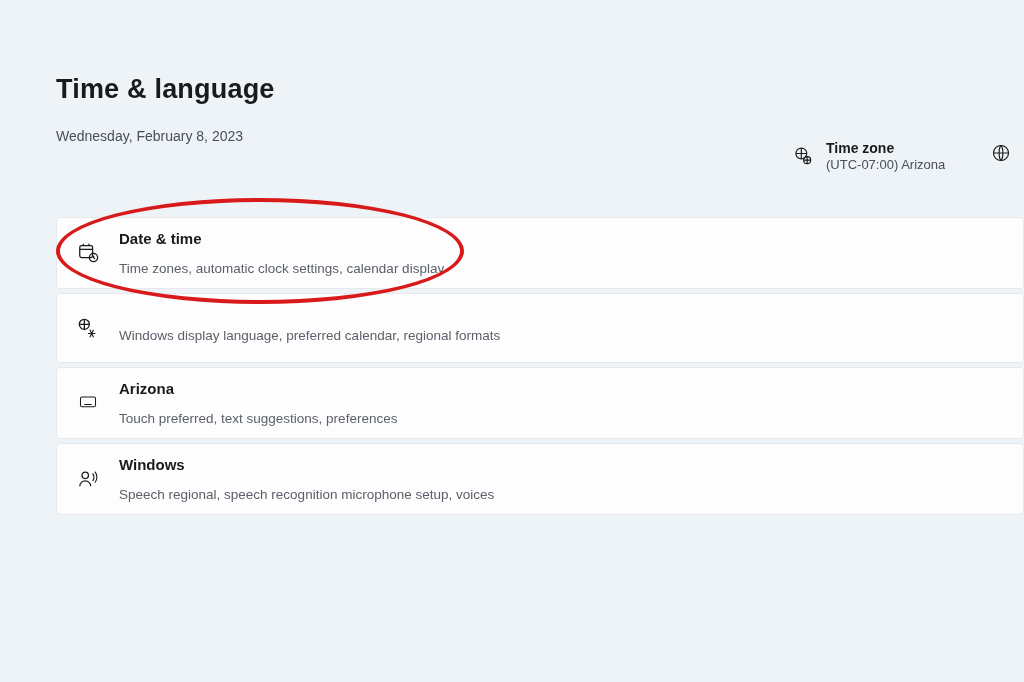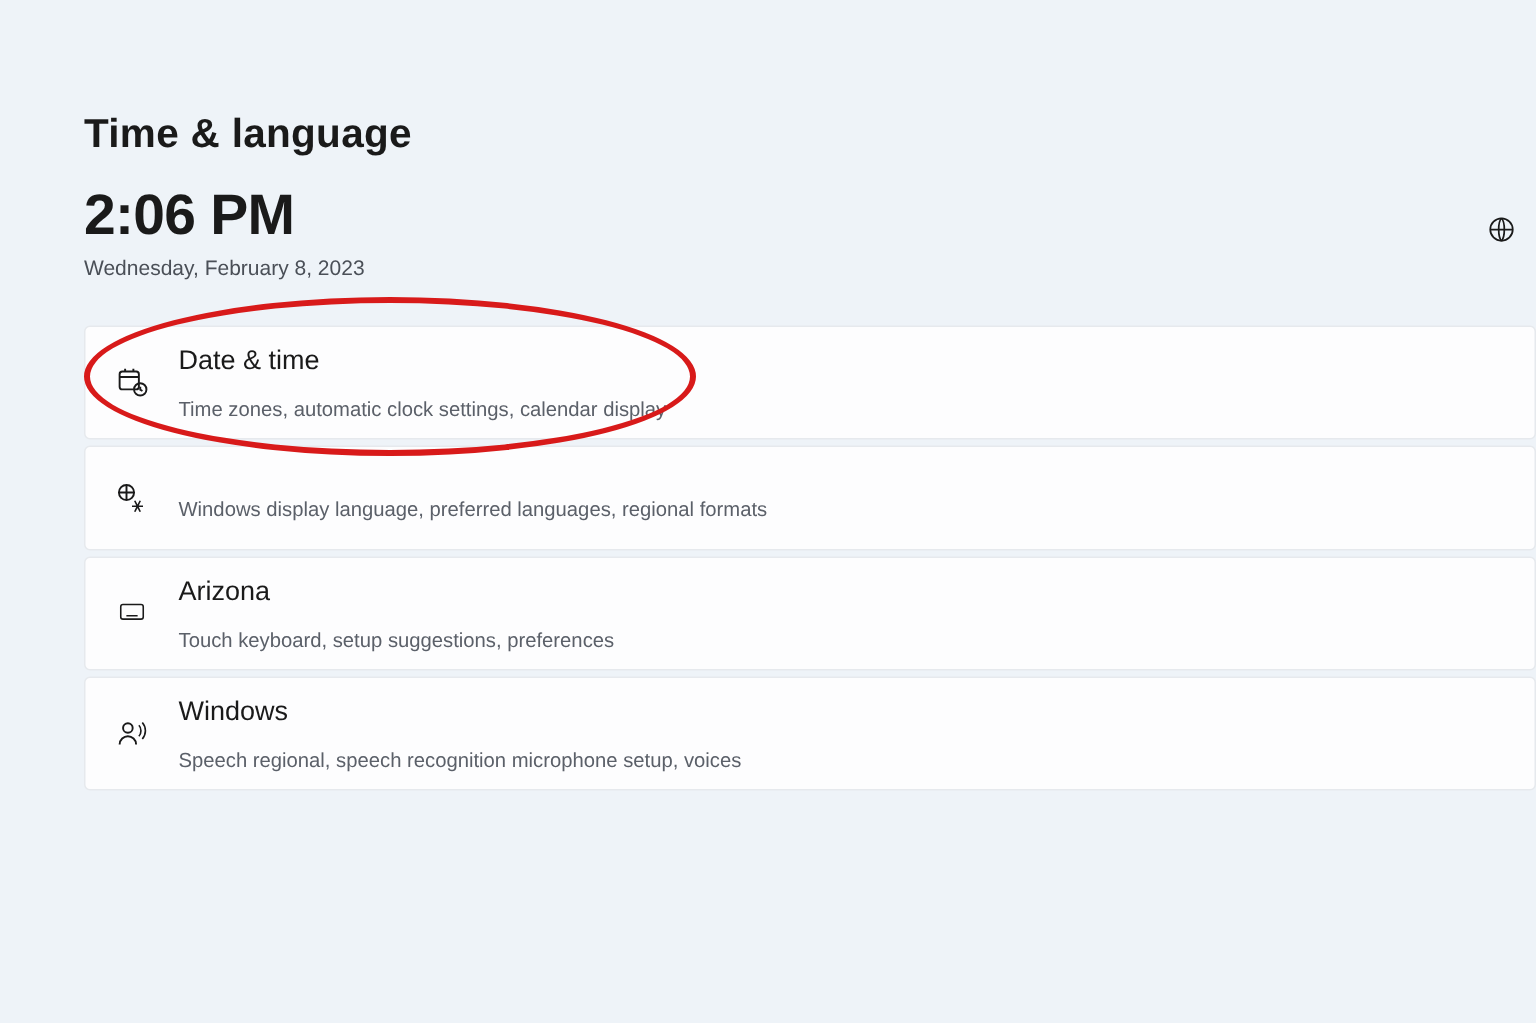--- a/index.html
+++ b/index.html
@@ -101,21 +101,21 @@
   .card-icon {
     width: 26px;
     height: 26px;
     margin-right: 18px;
     display: inline-flex;
     align-items: center;
     justify-content: center;
     flex-shrink: 0;
   }
   .card-text { display: flex; flex-direction: column; }
-  .card-title { font-size: 18px; font-weight: 400; }
+  .card-title { font-size: 15px; font-weight: 700; }
   .card-sub   { font-size: 13.5px; color: #5b6069; margin-top: 14px; }
 
   svg { stroke: #1a1a1a; fill: none; stroke-width: 1.4; }
 
   
   .annot {
     position: absolute;
     left: 56px;
     top: 198px;
     width: 408px;
@@ -126,24 +126,37 @@
   }
 </style>
 </head>
 <body>
 
 <div class="page">
 
   <h1 class="page-title">Time &amp; language</h1>
 
   <div class="header-row">
-    <div class="clock-time">2:06 PM</div>
     <div class="clock-date">Wednesday, February 8, 2023</div>
   </div>
 
+  <div class="tz-block">
+    <span class="tz-icon">
+      <svg viewBox="0 0 24 24" width="20" height="20">
+        <circle cx="10" cy="9" r="6.5"></circle>
+        <path d="M10 2.5v13M3.5 9h13"></path>
+        <circle cx="17" cy="17" r="4.2"></circle>
+        <path d="M13 17h8M17 13v8"></path>
+      </svg>
+    </span>
+    <div class="tz-text">
+      <div class="tz-title">Time zone</div>
+      <div class="tz-sub">(UTC-07:00) Arizona</div>
+    </div>
+  </div>
 
   <div class="region-btn">
     <span>
       <svg viewBox="0 0 24 24" width="20" height="20">
         <circle cx="12" cy="12" r="9"></circle>
         <path d="M3 12h18M12 3c3 3 3 15 0 18M12 3c-3 3-3 15 0 18"></path>
       </svg>
     </span>
   </div>
 
@@ -166,36 +179,36 @@
 
     <div class="card">
       <span class="card-icon">
         <svg viewBox="0 0 24 24" width="22" height="22">
           <circle cx="8" cy="8" r="5.5"></circle>
           <path d="M2.5 8h11M8 2.5v11"></path>
           <path d="M12 18h8M14 14l4 8M18 14l-4 8" stroke-width="1.2"></path>
         </svg>
       </span>
       <div class="card-text">
-        <div class="card-sub">Windows display language, preferred languages, regional formats</div>
+        <div class="card-sub">Windows display language, preferred calendar, regional formats</div>
       </div>
     </div>
 
     <div class="card">
       <span class="card-icon">
         <svg viewBox="0 0 24 24" width="22" height="18">
           <rect x="2" y="4" width="20" height="13" rx="2"></rect>
           <path d="M5 8h.01M8 8h.01M11 8h.01M14 8h.01M17 8h.01M19 8h.01"></path>
           <path d="M5 11h.01M8 11h.01M11 11h.01M14 11h.01M17 11h.01M19 11h.01"></path>
           <path d="M7 14h10"></path>
         </svg>
       </span>
       <div class="card-text">
         <div class="card-title">Arizona</div>
-        <div class="card-sub">Touch keyboard, setup suggestions, preferences</div>
+        <div class="card-sub">Touch preferred, text suggestions, preferences</div>
       </div>
     </div>
 
     <div class="card">
       <span class="card-icon">
         <svg viewBox="0 0 24 24" width="22" height="22">
           <circle cx="9" cy="8" r="3.5"></circle>
           <path d="M3 20c0-3.5 3-6 6-6s6 2.5 6 6"></path>
           <path d="M17 6c2 2 2 6 0 8" stroke-width="1.2"></path>
           <path d="M19.5 4c3 3.5 3 8.5 0 12" stroke-width="1.2"></path>

